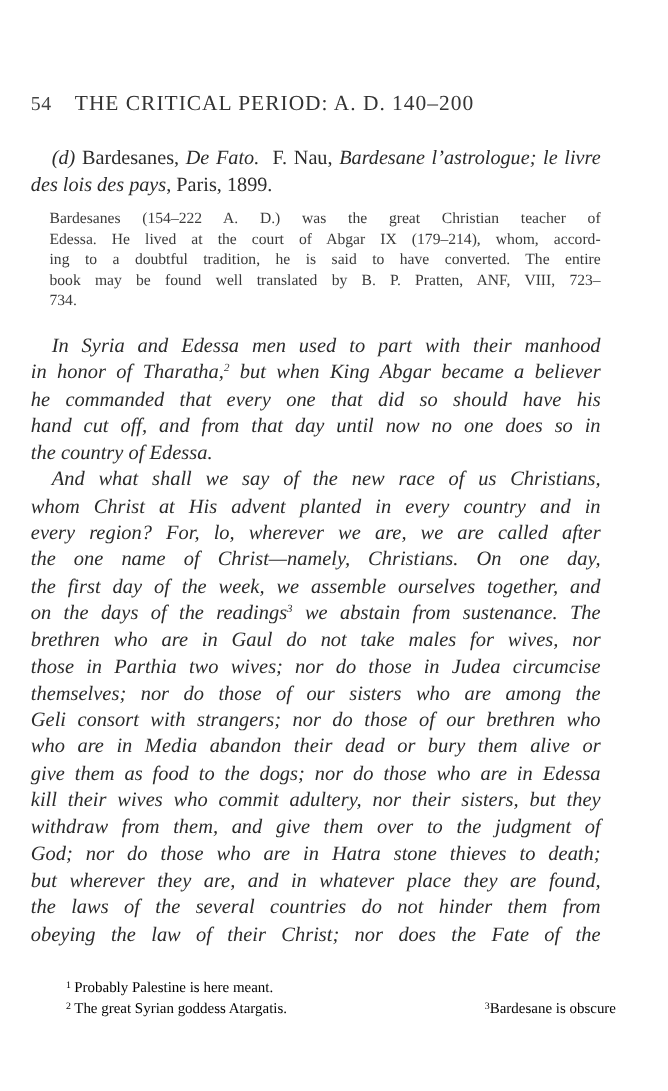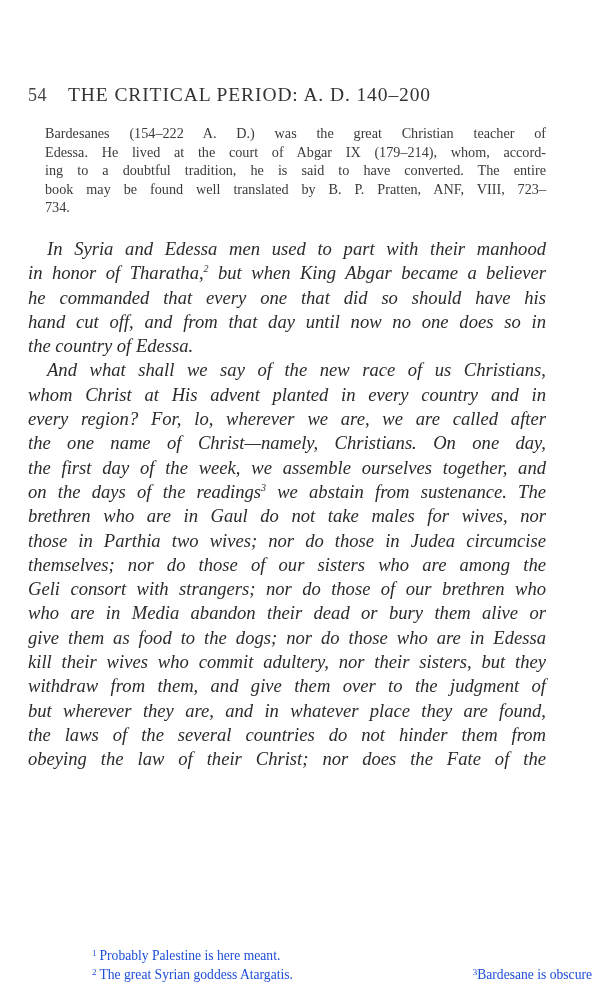--- a/index.html
+++ b/index.html
@@ -57,43 +57,50 @@
       margin-top: 20px;
       font-style: italic;
     }
     .indent { text-indent: 19px; }
     sup { font-size: 10px; line-height: 0; vertical-align: 7px; }
     .line { display: block; text-align: justify; text-align-last: justify; }
     .line.last { text-align-last: left; }
     .footnotes {
       position: absolute;
       left: 60px;
-      top: 945px;
+      top: 887px;
       width: 500px;
       font-size: 13.6px;
       line-height: 17px;
-      color: #1d4ed8;
-      margin-left: 32px;
+      color: #000000;
     }
     .fn-row { display: flex; justify-content: space-between; }
     .fn-mark { font-size: 9px; vertical-align: 4px; margin-right: 3px; }
     .fn3 { margin-right: 0; }
     i { font-style: italic; }
   </style>
 </head>
 <body>
 
 <div class="page">
 
   <div class="running-head">
     <span class="page-number">54</span>
     <span class="running-title">THE CRITICAL PERIOD: A. D. 140–200</span>
   </div>
 
 
+  <p class="text citation">
+    <span><i>(d)</i></span>
+    <span>Bardesanes,</span>
+    <i>De Fato.</i>&nbsp;
+    <span>F. Nau,</span>
+    <i>Bardesane l’astrologue;</i>
+    <i>le livre des lois des pays</i><span>, Paris, 1899.</span>
+  </p>
 
   <div class="note">
     <span class="line">Bardesanes (154–222 A. D.) was the great Christian teacher of</span>
     <span class="line">Edessa.  He lived at the court of Abgar IX (179–214), whom, accord-</span>
     <span class="line">ing to a doubtful tradition, he is said to have converted.  The entire</span>
     <span class="line">book may be found well translated by B. P. Pratten, ANF, VIII, 723–</span>
     <span class="line last">734.</span>
   </div>
 
   <div class="text main">
@@ -113,20 +120,21 @@
       <span class="line">the first day of the week, we assemble ourselves together, and</span>
       <span class="line"><span>on the days of the readings</span><sup>3</sup><span> we abstain from sustenance.  The</span></span>
       <span class="line">brethren who are in Gaul do not take males for wives, nor</span>
       <span class="line">those in Parthia two wives; nor do those in Judea circumcise</span>
       <span class="line">themselves; nor do those of our sisters who are among the</span>
       <span class="line">Geli consort with strangers; nor do those of our brethren who</span>
       <span class="line">who are in Media abandon their dead or bury them alive or</span>
       <span class="line">give them as food to the dogs; nor do those who are in Edessa</span>
       <span class="line">kill their wives who commit adultery, nor their sisters, but they</span>
       <span class="line">withdraw from them, and give them over to the judgment of</span>
+      <span class="line">God; nor do those who are in Hatra stone thieves to death;</span>
       <span class="line">but wherever they are, and in whatever place they are found,</span>
       <span class="line">the laws of the several countries do not hinder them from</span>
       <span class="line">obeying the law of their Christ; nor does the Fate of the</span>
     </div>
   </div>
 </div>
 
 <div class="footnotes">
   <div class="fn-row">
     <span><span class="fn-mark">1</span><span>Probably Palestine is here meant.</span></span>

